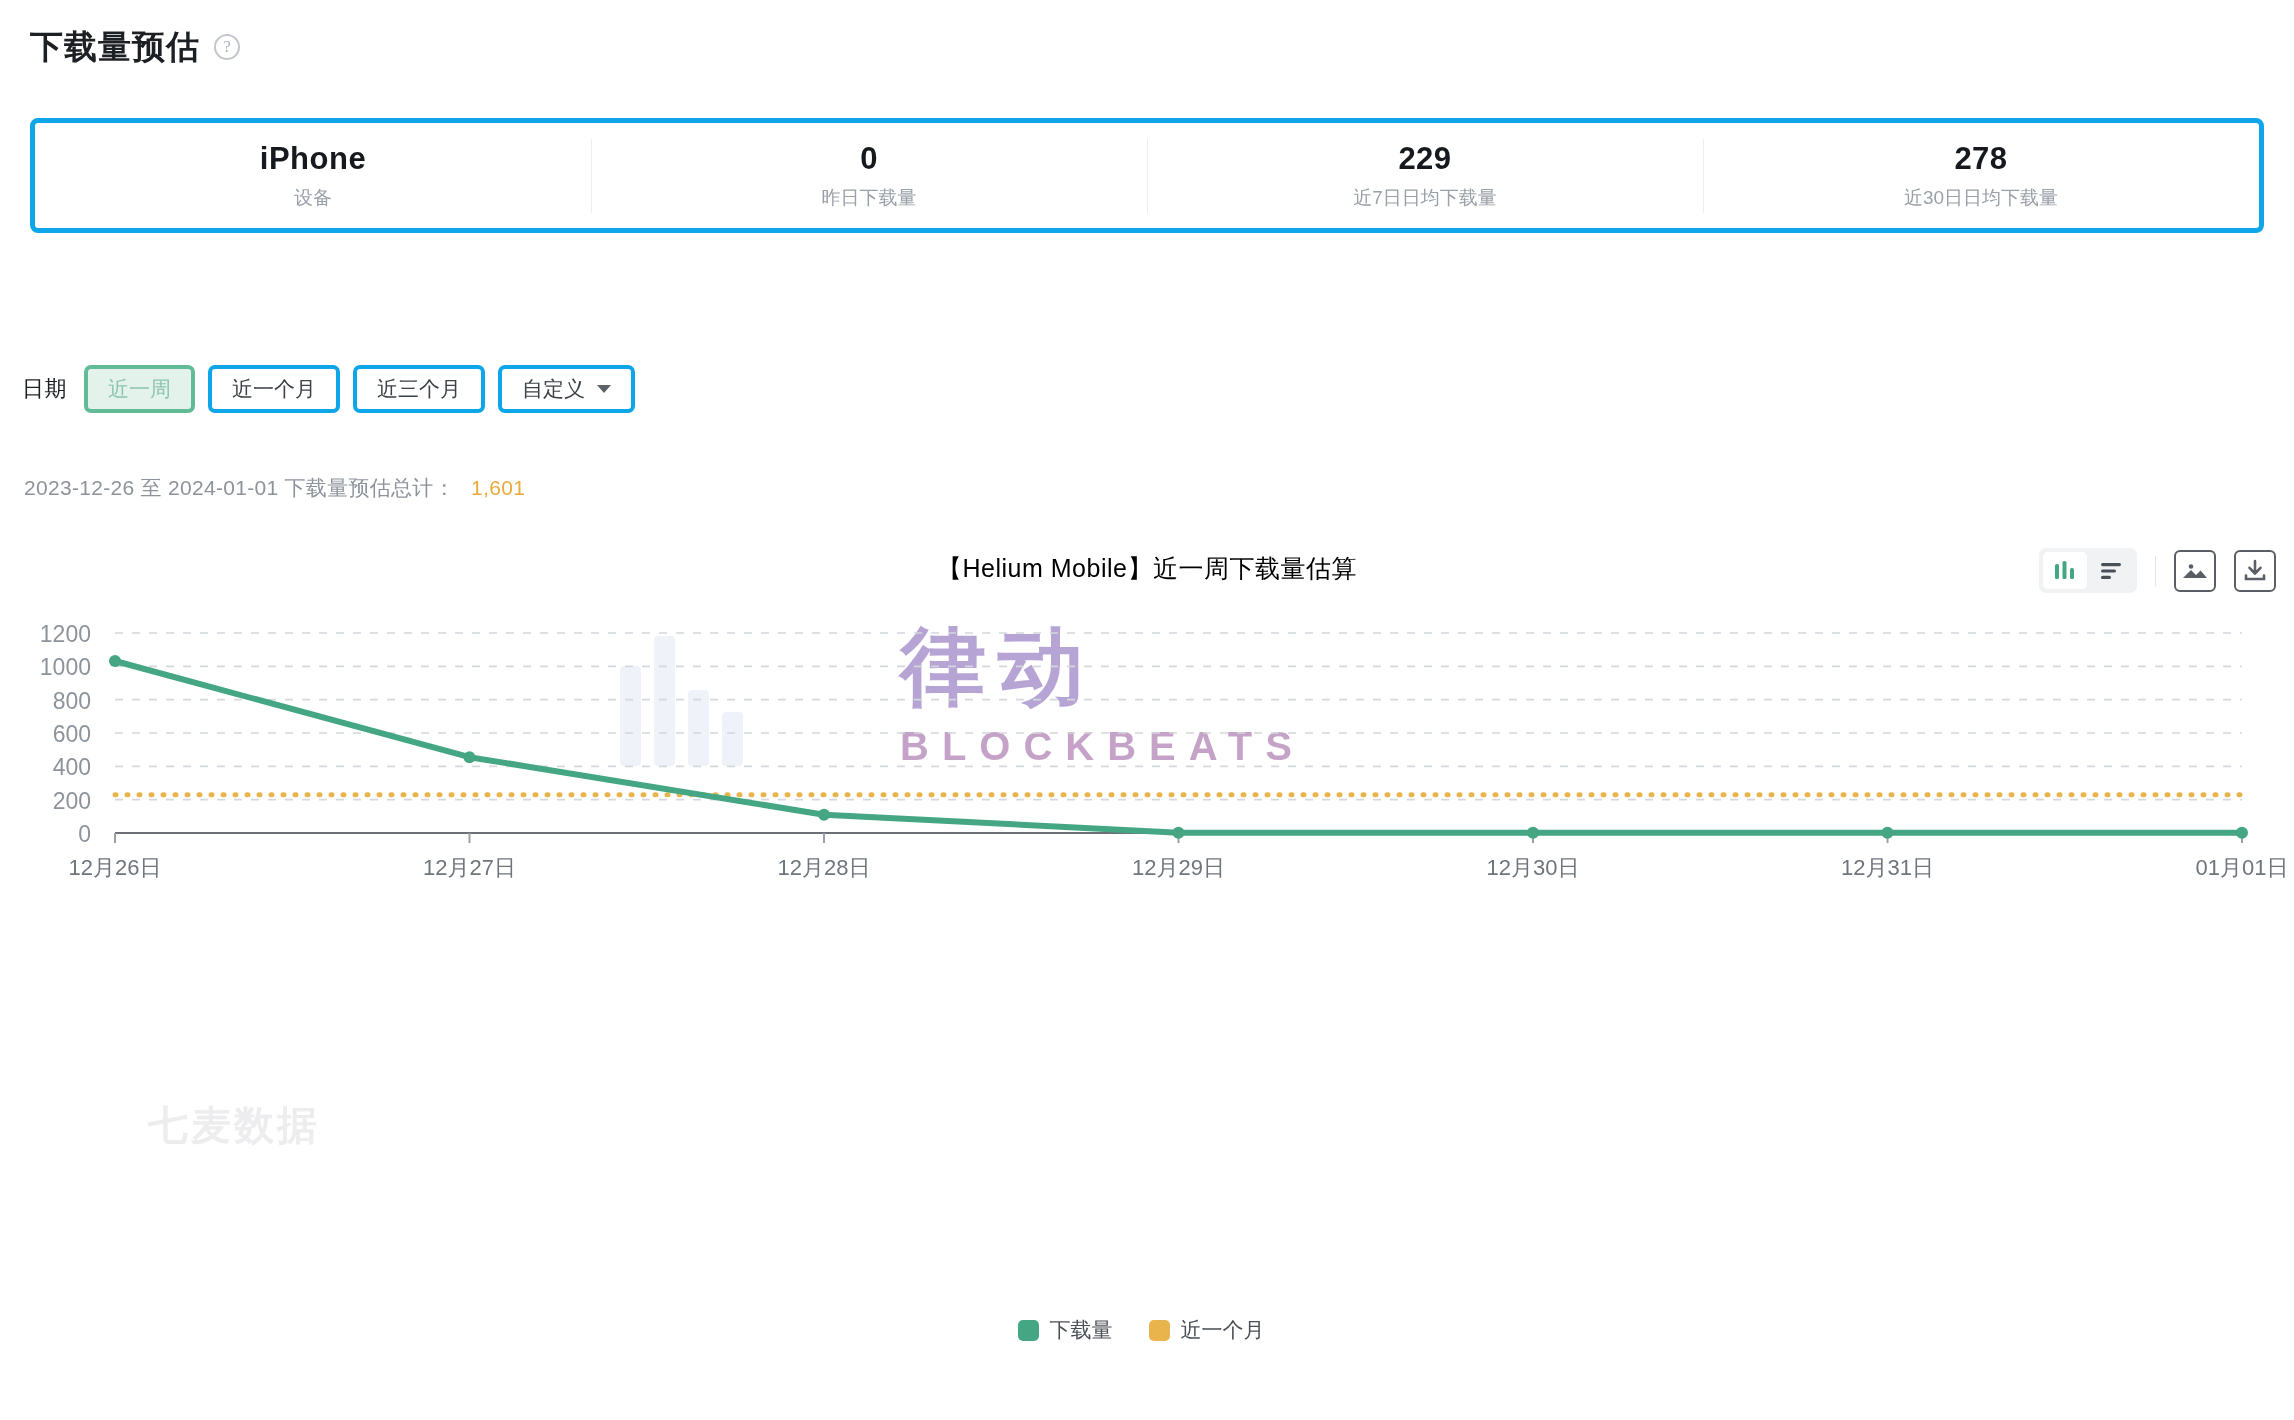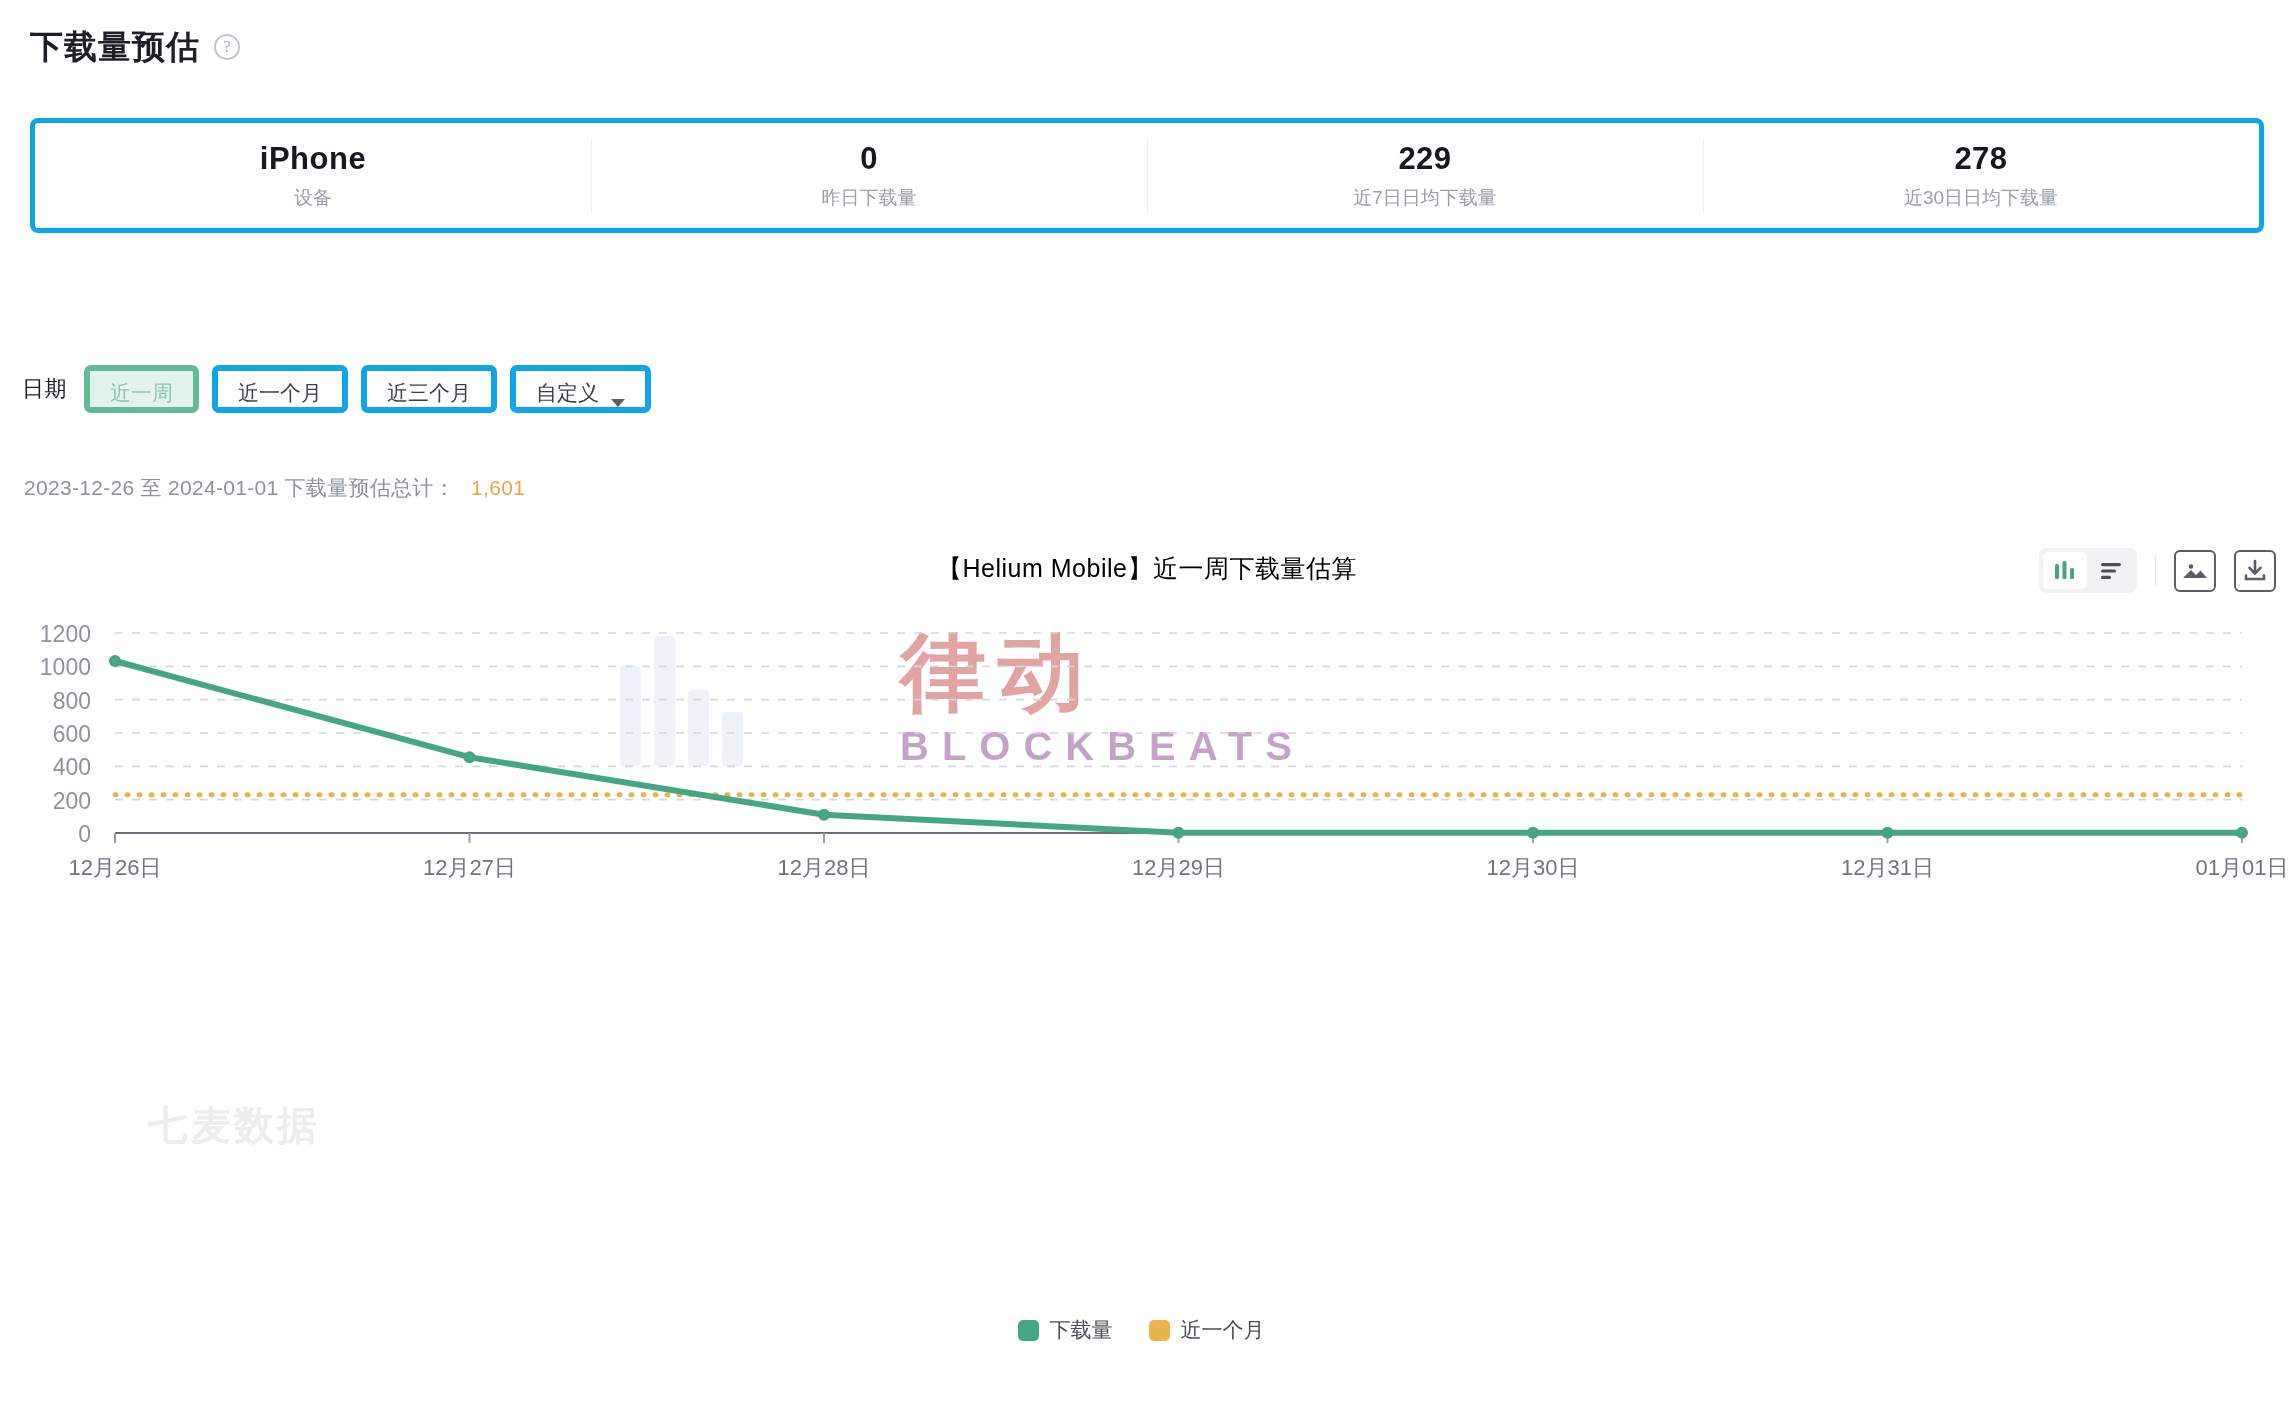--- a/index.html
+++ b/index.html
@@ -68,25 +68,25 @@
     left: 22px; top: 365px;
     display: flex; align-items: center; gap: 13px;
   }
   .filter-legend {
     font-size: 22px; font-weight: 400; color: #1c1f23;
     margin-right: 4px; letter-spacing: .5px;
   }
   .chip {
     height: 48px; min-width: 104px;
     padding: 0 20px;
-    border: 6px solid #0ea5e9;
+    border: 4px solid #0ea5e9;
     border-radius: 7px;
     background: #fff;
     font-size: 21px; color: #3c4148;
-    display: flex; align-items: flex-end; justify-content: center;
+    display: flex; align-items: center; justify-content: center;
     cursor: pointer;
     font-family: inherit;
     white-space: nowrap;
   }
   .chip.active {
     background: #e3f3ec;
     border-color: #61bb96;
     color: #8fc5af;
   }
   .chip .caret {
@@ -155,23 +155,23 @@
 
   
   .wm-center {
     position: absolute;
     left: 900px; top: 630px;
     opacity: .40;
     pointer-events: none;
     user-select: none;
   }
   .wm-cn {
-    font-size: 86px; font-weight: 700; color: #b91c1c;
+    font-size: 86px; font-weight: 700; color: #4c1d95;
     letter-spacing: 12px; line-height: 1;
-    font-family: Liberation Serif, serif;
+    font-family: Liberation Mono, monospace;
   }
   .wm-en {
     font-size: 40px; font-weight: 700; color: #701a75;
     letter-spacing: 13px; margin-top: 10px; line-height: 1;
   }
   .wm-bars {
     position: absolute; left: 620px; top: 636px;
     display: flex; align-items: flex-end; gap: 13px;
     pointer-events: none; opacity: .9;
   }

